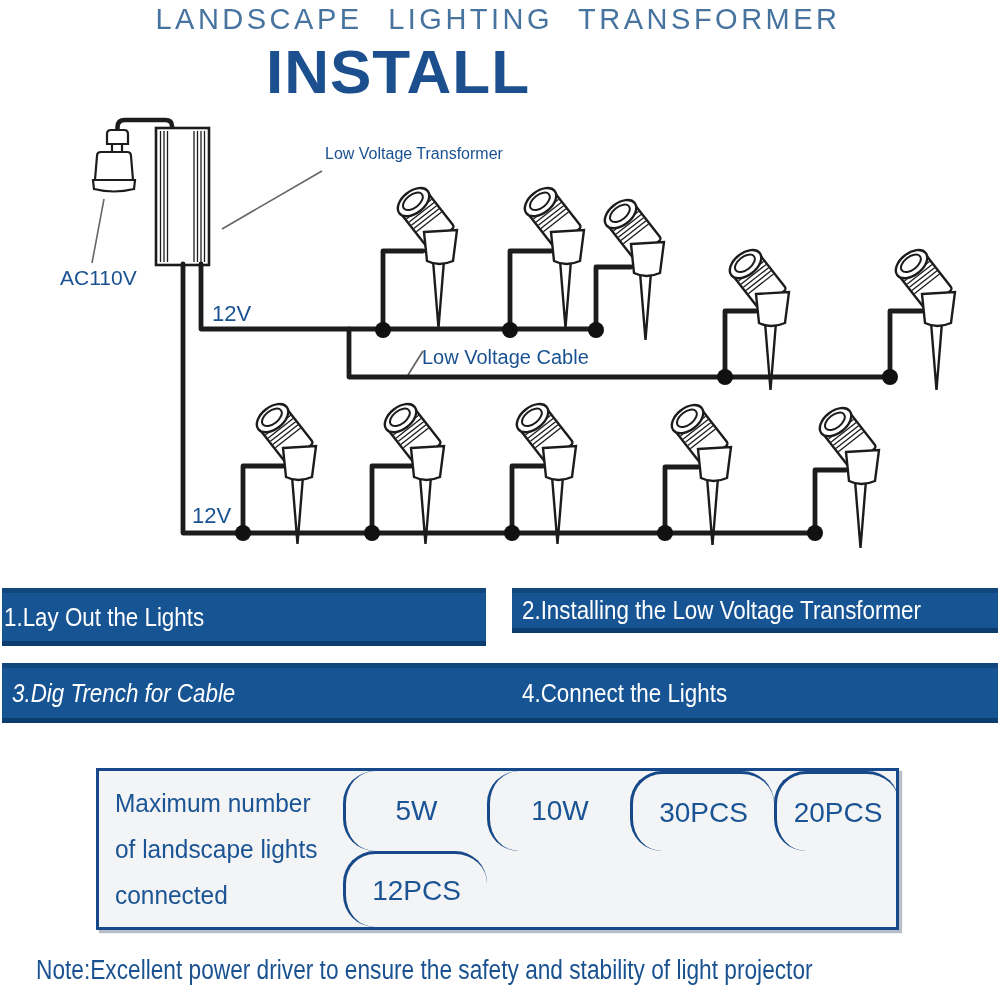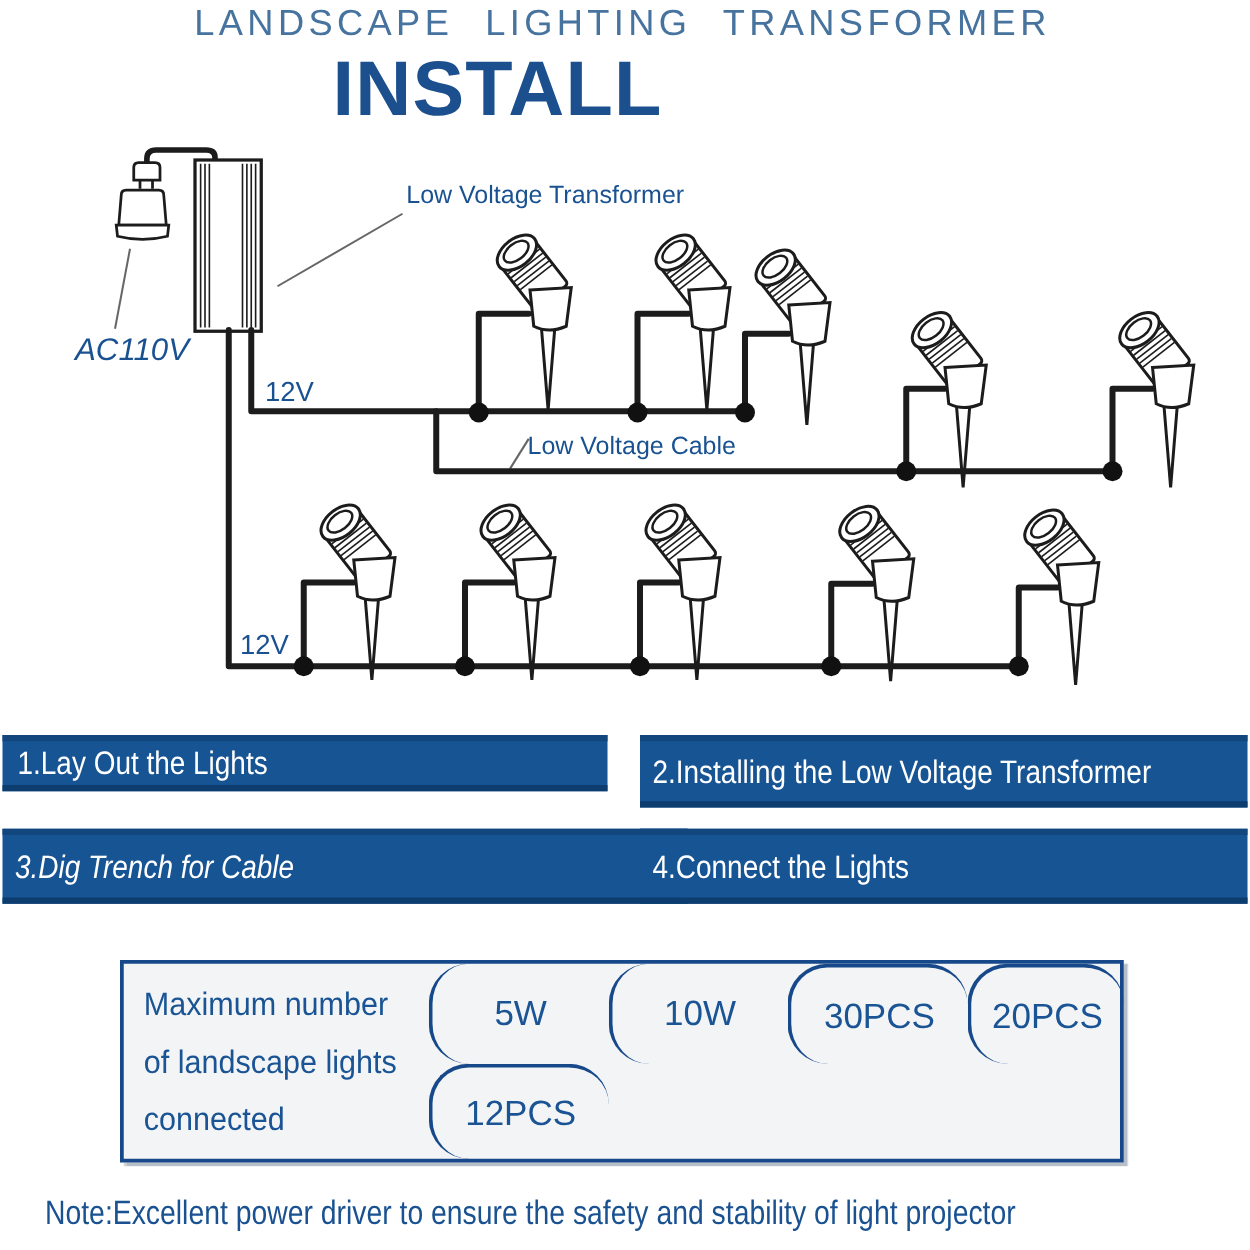--- a/index.html
+++ b/index.html
@@ -12,32 +12,32 @@
     font-size:29px;font-weight:400;color:#47739f;
     letter-spacing:3.5px;word-spacing:14px;white-space:nowrap;}
   .subheading{top:36px;left:0;width:796px;text-align:center;
     font-size:62px;font-weight:700;color:#1c4f8e;letter-spacing:1px;}
 
   
   #diagram{position:absolute;left:0;top:0;width:1000px;height:1000px;}
 
   
   .dlabel{color:#1a5291;white-space:nowrap;}
-  .lbl-transformer{left:325px;top:145px;font-size:20px;}
-  .lbl-ac{left:60px;top:266px;font-size:25px;font-style:italic;}
+  .lbl-transformer{left:325px;top:145px;font-size:16px;}
+  .lbl-ac{left:60px;top:266px;font-size:21px;}
   .lbl-12v-top{left:212px;top:301px;font-size:22px;}
   .lbl-cable{left:422px;top:346px;font-size:20px;}
   .lbl-12v-bottom{left:192px;top:503px;font-size:22px;}
 
   
   .bar{background:#175494;border-top:5px solid #11477d;border-bottom:5px solid #0d3c6e;
     color:#fff;display:flex;align-items:center;box-sizing:border-box;}
   .bar span{font-size:26px;transform:scaleX(0.86);transform-origin:left center;white-space:nowrap;}
-  .bar1{left:2px;top:588px;width:484px;height:45px;padding-left:12px;}
-  .bar2{left:512px;top:588px;width:486px;height:58px;padding-left:10px;}
+  .bar1{left:2px;top:588px;width:484px;height:58px;padding-left:2px;}
+  .bar2{left:512px;top:588px;width:486px;height:45px;padding-left:10px;}
   .bar3{left:2px;top:663px;width:548px;height:60px;padding-left:10px;font-style:italic;}
   .bar4{left:512px;top:663px;width:486px;height:60px;padding-left:10px;text-align:right;}
 
   
   .cap-table{left:96px;top:768px;width:803px;height:162px;
     border:3px solid #17498a;background:#f2f4f5;box-sizing:border-box;
     display:grid;grid-template-columns:244px 144px 143px 144px 125px;
     grid-template-rows:80px 76px;box-shadow:3px 3px 1px rgba(95,110,130,0.45);}
   .cap-table .cell{border-left:3px solid #17498a;display:flex;align-items:center;
     justify-content:center;color:#1b5494;font-size:28px;box-sizing:border-box;border-radius:32px;}

